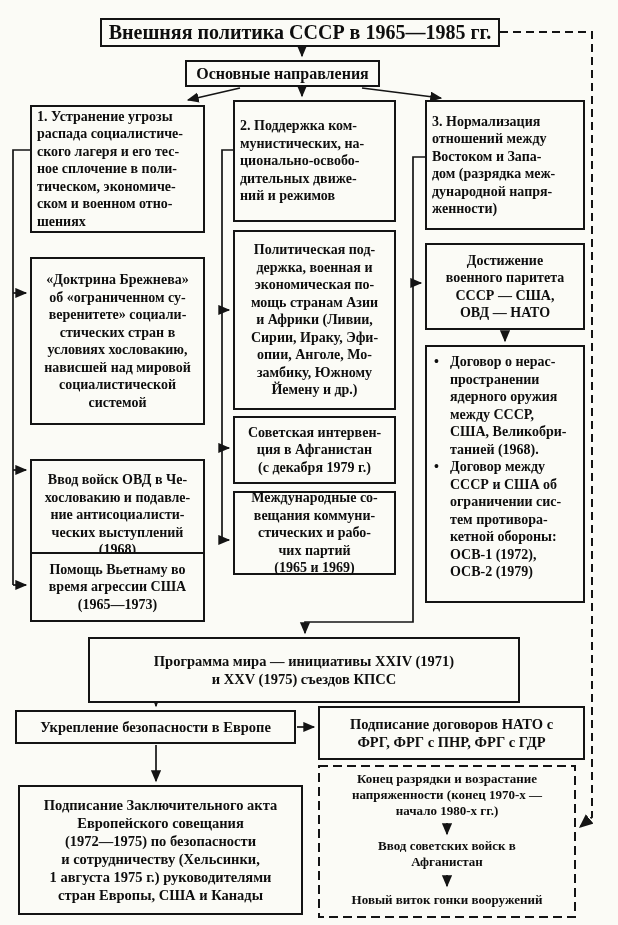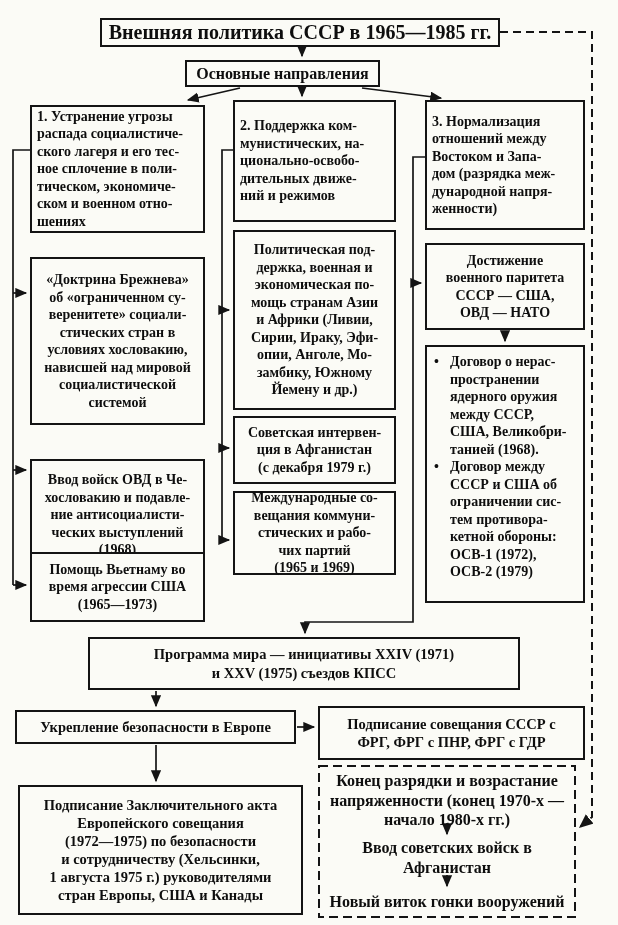--- a/index.html
+++ b/index.html
@@ -19,21 +19,21 @@
   }
   .al{text-align:left;justify-content:flex-start;}
   .title{font-size:20px;}
   .bz{font-size:14.5px;}
   .bullets{flex-direction:column;align-items:stretch;justify-content:flex-start;
     padding:6px 3px 4px 7px;text-align:left;}
   .bitem{display:flex;gap:7px;white-space:pre-line;}
   .bitem .bu{flex:0 0 9px;}
   .dashzone{position:absolute;box-sizing:border-box;background:transparent;}
   .ditem{position:absolute;left:4px;right:4px;text-align:center;white-space:pre-line;
-    font-weight:700;font-size:16px;line-height:1.22;}
+    font-weight:700;font-size:13px;line-height:1.22;}
 </style>
 </head>
 <body>
 
 <div class="canvas">
 
   <svg class="wires" viewBox="0 0 618 925" xmlns="http://www.w3.org/2000/svg">
     <defs>
       <marker id="ah" markerWidth="8" markerHeight="7" refX="6.3" refY="3" orient="auto">
         <path d="M0,0 L7,3 L0,6 Z" fill="#141414"></path>
@@ -163,26 +163,26 @@
       <span>Договор между
 СССР и США об
 ограничении сис-
 тем противора-
 кетной обороны:
 ОСВ-1 (1972),
 ОСВ-2 (1979)</span>
     </div>
   </div>
 
-  <div class="box bz" style="left:88px;top:637px;width:432px;height:53px;">Программа мира — инициативы XXIV (1971)
+  <div class="box bz" style="left:88px;top:637px;width:432px;height:66px;">Программа мира — инициативы XXIV (1971)
 и XXV (1975) съездов КПСС</div>
 
   <div class="box bz" style="left:15px;top:710px;width:281px;height:34px;">Укрепление безопасности в Европе</div>
 
-  <div class="box bz" style="left:318px;top:706px;width:267px;height:54px;">Подписание совещания СССР с
+  <div class="box bz" style="left:318px;top:706px;width:267px;height:54px;">Подписание договоров НАТО с
 ФРГ, ФРГ с ПНР, ФРГ с ГДР</div>
 
   <div class="box bz" style="left:18px;top:785px;width:285px;height:130px;">Подписание Заключительного акта
 Европейского совещания
 (1972—1975) по безопасности
 и сотрудничеству (Хельсинки,
 1 августа 1975 г.) руководителями
 стран Европы, США и Канады</div>
 
   <div class="dashzone" style="left:318px;top:765px;width:258px;height:153px;">

